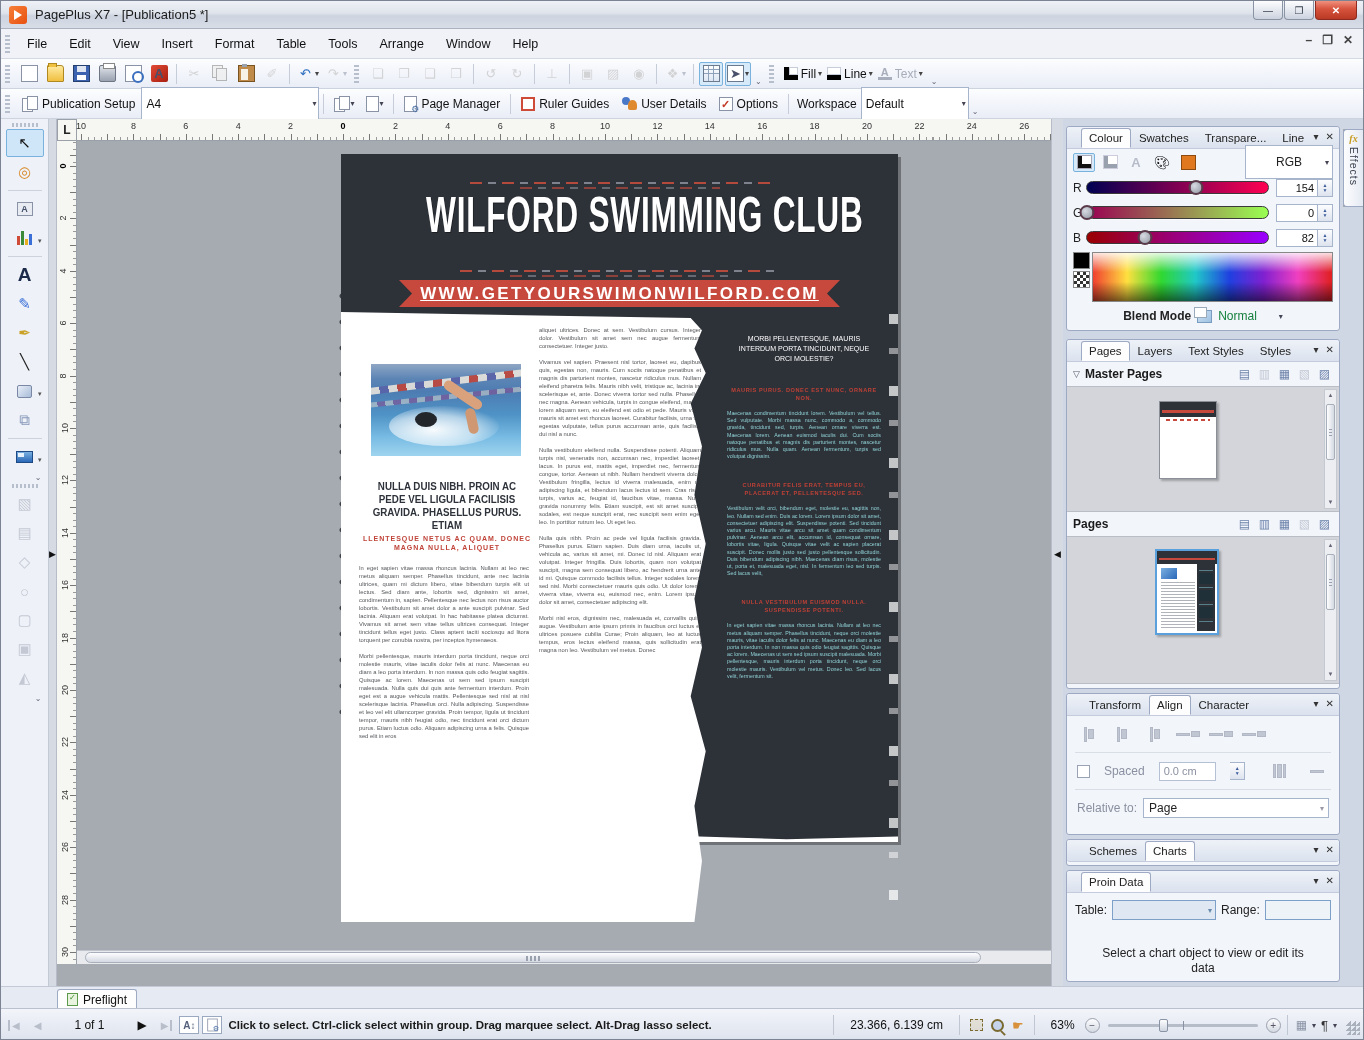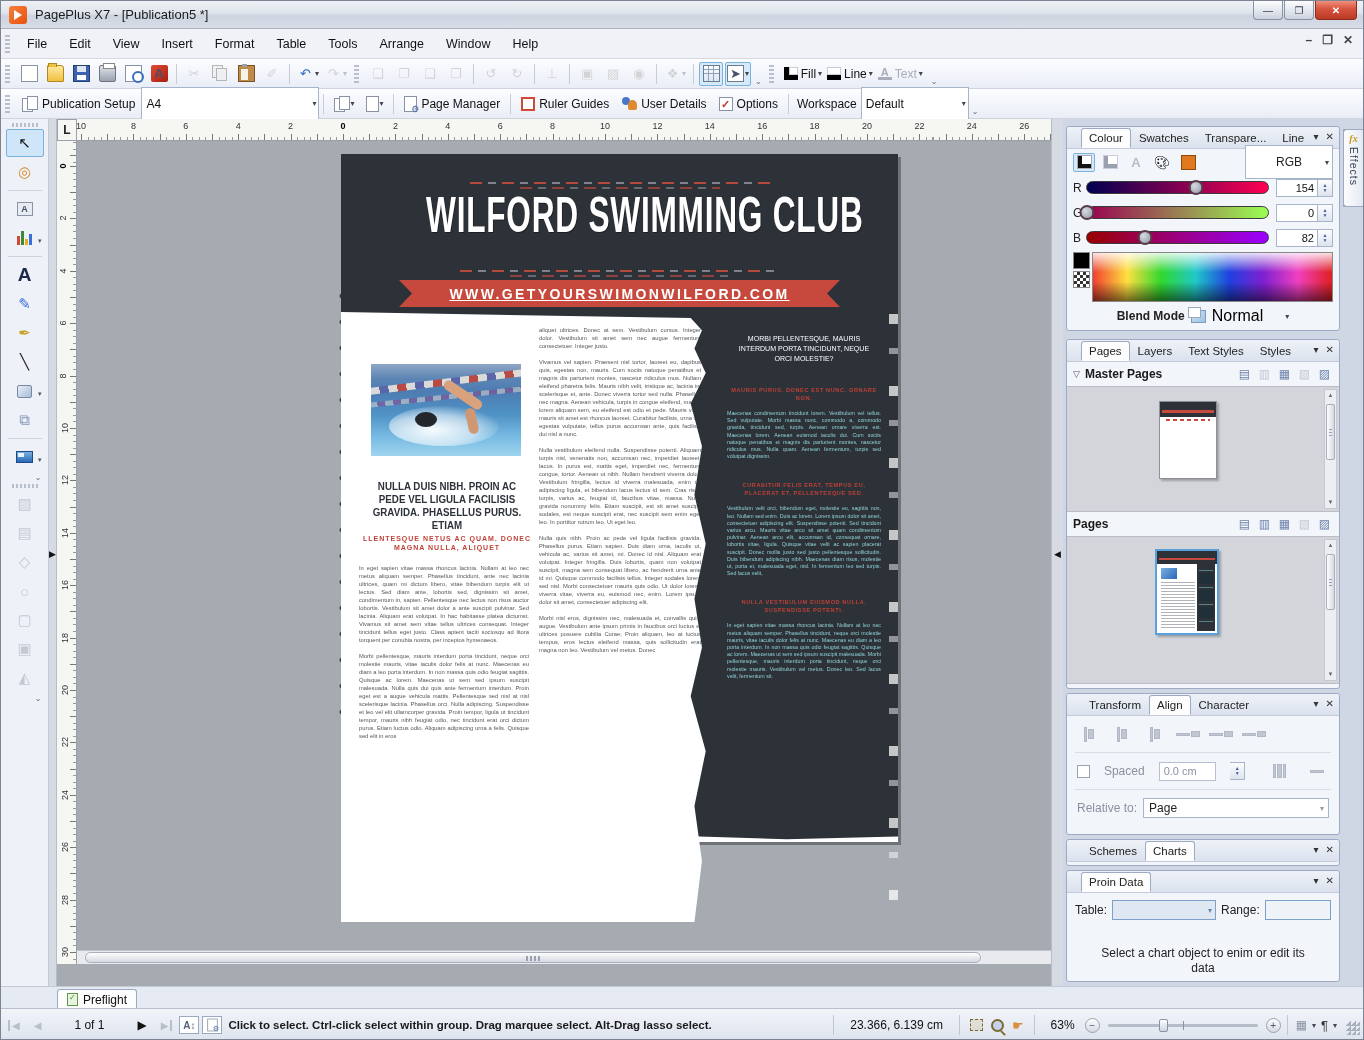--- a/index.html
+++ b/index.html
@@ -164,21 +164,21 @@
   .deco{position:absolute;left:50%;transform:translateX(-50%);height:2px;
     background:repeating-linear-gradient(90deg,#b5493c 0 12px,transparent 12px 18px,#7d828c 18px 26px,transparent 26px 32px);}
   .deco.d1{top:28px;width:300px;} .deco.d2{top:33px;width:200px;opacity:.7;}
   .deco.d3{top:116px;width:320px;} .deco.d4{top:121px;width:220px;opacity:.7;}
   .mast-title{position:absolute;top:36px;width:100%;text-align:center;color:#fff;white-space:nowrap;}
   .mast-title span{display:inline-block;font-size:44px;font-weight:bold;letter-spacing:1px;
     transform:scale(.72,1.12);text-shadow:1px 1px 0 rgba(0,0,0,.4);}
   .ribbon{position:absolute;left:58px;right:58px;top:126px;height:27px;background:#c7493d;
     clip-path:polygon(0 0,100% 0,calc(100% - 13px) 50%,100% 100%,0 100%,13px 50%);
     display:flex;align-items:center;justify-content:center;}
-  .ribbon span{color:#fff;font-size:14px;font-weight:bold;letter-spacing:2.4px;text-decoration:underline;}
+  .ribbon span{color:#fff;font-size:17px;font-weight:bold;letter-spacing:2.4px;text-decoration:underline;}
   #page-white{position:absolute;left:0;top:158px;width:376px;height:610px;background:#fff;
     clip-path:polygon(0 0,93% 1%,96% 3%,94% 6%,97% 10%,93% 15%,96% 22%,94% 30%,97% 38%,94% 47%,96% 55%,93% 63%,97% 72%,94% 81%,96% 90%,94% 100%,0 100%);}
   #page-right-grunge{position:absolute;right:0;top:160px;width:9px;height:600px;opacity:.8;
     background:repeating-linear-gradient(180deg,rgba(255,255,255,.9) 0 10px,transparent 10px 34px,rgba(255,255,255,.6) 34px 40px,transparent 40px 72px);}
   .photo{position:absolute;left:30px;top:52px;width:150px;height:92px;overflow:hidden;
     background:linear-gradient(180deg,#8fa6c4 0%,#5c85b5 16%,#4d7cb2 30%,#4f93c6 55%,#79bce4 80%,#9fd4ee 100%);}
   .photo .lane{position:absolute;left:-10px;top:14px;width:180px;height:7px;transform:rotate(-7deg);
     background:repeating-linear-gradient(90deg,#c24438 0 9px,#e8e4dc 9px 18px,#5a62a8 18px 27px,#e8e4dc 27px 36px);opacity:.9;}
   .photo .lane2{position:absolute;left:-10px;top:30px;width:180px;height:5px;transform:rotate(-6deg);
     background:repeating-linear-gradient(90deg,#8a4a8f 0 8px,#d8d4cc 8px 16px);opacity:.55;}
@@ -239,21 +239,21 @@
   .sw{width:17px;height:17px;border:1px solid #888;}
   .sw.black{background:#000;}
   .sw.checker{background:conic-gradient(#333 0 25%,#fff 0 50%,#333 0 75%,#fff 0) 0 0/6px 6px;}
   .spectrum{flex:1;border:1px solid #888;
     background:linear-gradient(180deg,rgba(255,255,255,.85),rgba(255,255,255,0) 40%,rgba(0,0,0,0) 60%,rgba(0,0,0,.55)),
       linear-gradient(90deg,#f04030,#ffe040,#30d830,#20c8c8,#2040e0,#8020d0,#f040c0,#e02020);}
   .blendrow{display:flex;align-items:center;height:24px;padding:0 8px;justify-content:center;gap:6px;}
   .bl-label{font-size:12px;color:#222;font-weight:bold;}
   .bl-ic{width:15px;height:13px;background:linear-gradient(135deg,#cfe2f4,#9ec2e2);border:1px solid #7a9cc0;position:relative;}
   .bl-ic:before{content:"";position:absolute;left:-4px;top:-4px;width:11px;height:9px;background:#fff;border:1px solid #9ab;}
-  .bl-val{font-size:16px;color:#000000;}
+  .bl-val{font-size:12px;color:#15803d;}
   .bl-dd{font-size:8px;color:#445;margin-left:16px;}
   
   .sec-head{display:flex;align-items:center;height:24px;padding:0 6px;background:#f2f5fa;}
   .sec-head .tri{font-size:9px;color:#556;margin-right:5px;}
   .sec-head .sh-label{font-size:12px;font-weight:bold;color:#1a1a1a;}
   .mini-icons{margin-left:auto;display:flex;gap:3px;}
   .mi{width:17px;height:16px;display:flex;align-items:center;justify-content:center;font-size:12px;color:#6c82aa;}
   .mi.dis{color:#c2c8d4;}
   .thumb-list{position:relative;background:#d3d5da;border-top:1px solid #b9bdc6;border-bottom:1px solid #b9bdc6;
     overflow:hidden;}
@@ -943,21 +943,21 @@
             <span>▾</span>
             <span>✕</span>
           </span>
         </div>
       <div class="chartrow">
         <span class="ch-lab">Table:</span>
         <div class="tbl-combo"><span></span><span class="cdd">▾</span></div>
         <span class="ch-lab">Range:</span>
         <div class="rng-input"><span></span></div>
       </div>
-      <div class="chart-msg">Select a chart object to enim or edit its data</div>
+      <div class="chart-msg">Select a chart object to view or edit its data</div>
     </div>
   </div>
 
   <div class="chrome-gap"></div>
     <div class="chrome-gap2"></div>
   <div id="effects-tab">
     <span class="fx">fx</span>
     <span class="vtxt">Effects</span>
   </div>
 

